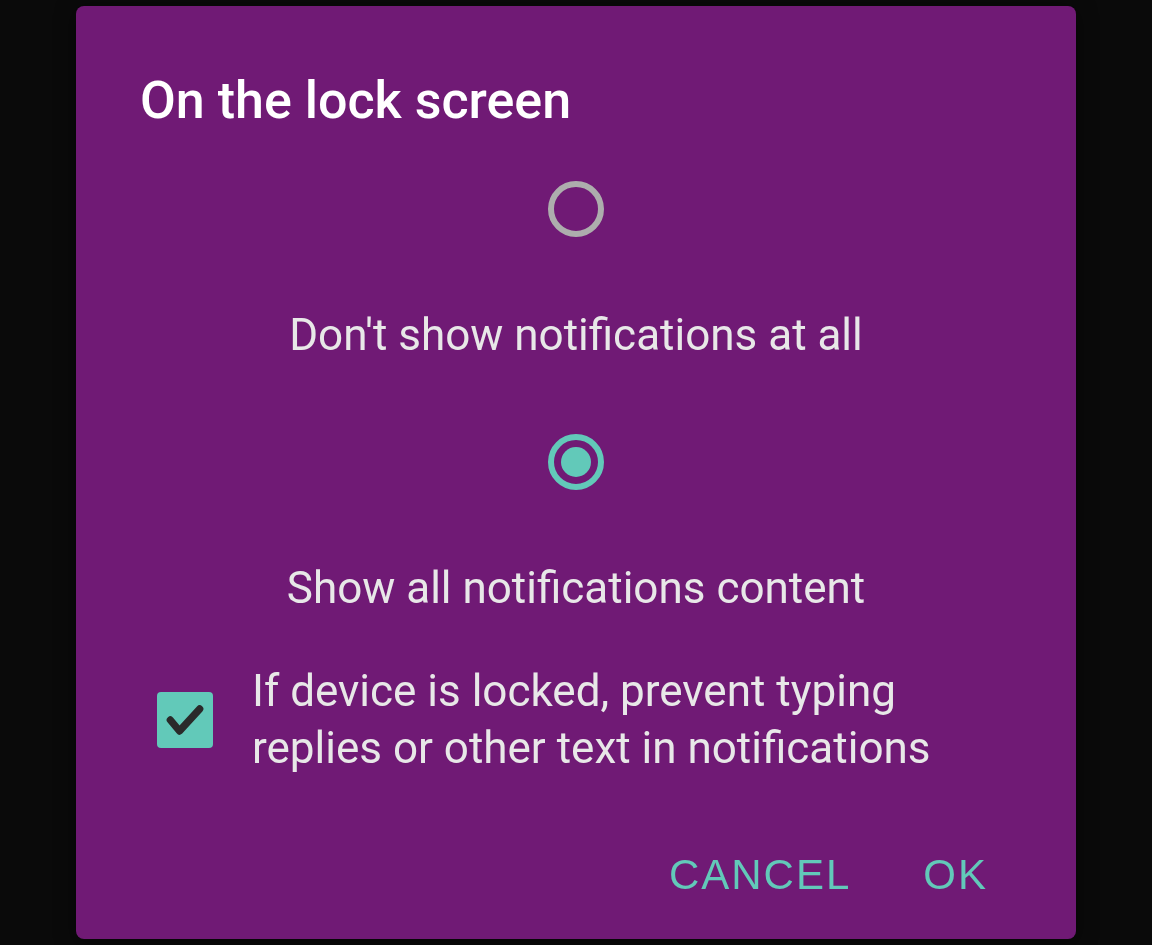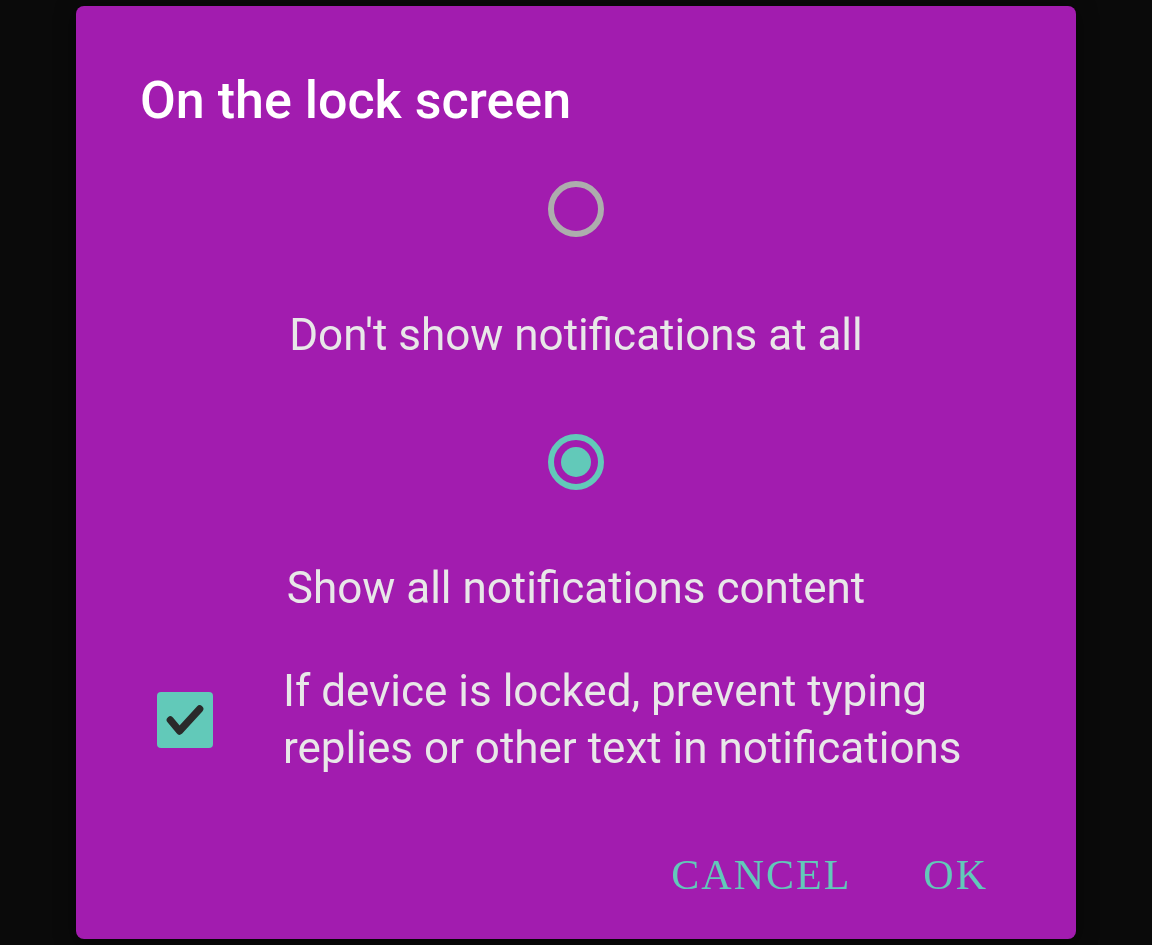--- a/index.html
+++ b/index.html
@@ -11,21 +11,21 @@
       width: 1152px;
       height: 945px;
       background: #0a0a0a;
       font-family: Roboto, "Helvetica Neue", Arial, sans-serif;
       display: flex;
       align-items: center;
       justify-content: center;
     }
     .dialog {
       width: 1000px;
-      background: #a21caf;
+      background: #701a75;
       border-radius: 8px;
       padding: 64px 64px 40px 64px;
       box-shadow: 0 4px 20px rgba(0,0,0,0.5);
     }
     .dialog-title {
       color: #ffffff;
       font-size: 52px;
       font-weight: 500;
       margin-bottom: 50px;
     }
@@ -36,21 +36,21 @@
       margin-bottom: 70px;
       cursor: pointer;
       flex-direction: column;
     }
     .option-row:last-of-type {
       margin-bottom: 40px;
     }
     .checkbox-row {
       display: flex;
       align-items: center;
-      gap: 70px;
+      gap: 39px;
       margin-top: -24px;
       margin-bottom: 54px;
       cursor: pointer;
       padding-left: 17px;
     }
     .radio {
       width: 56px;
       height: 56px;
       border-radius: 50%;
       border: 6px solid #adadad;
@@ -98,21 +98,21 @@
       padding-top: 20px;
     }
     .dialog-button {
       background: none;
       border: none;
       color: #62c9b9;
       font-size: 42px;
       font-weight: 500;
       letter-spacing: 2px;
       cursor: pointer;
-      font-family: Liberation Serif, serif;
+      font-family: Liberation Sans, sans-serif;
     }
   </style>
 </head>
 <body>
 
 <div class="dialog">
   <h1 class="dialog-title">On the lock screen</h1>
 
   <div class="option-row">
     <div class="radio"></div>

